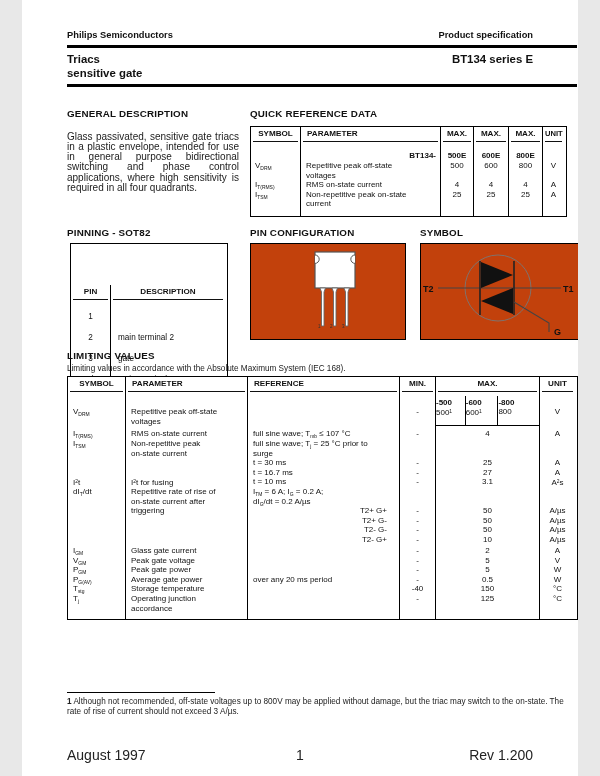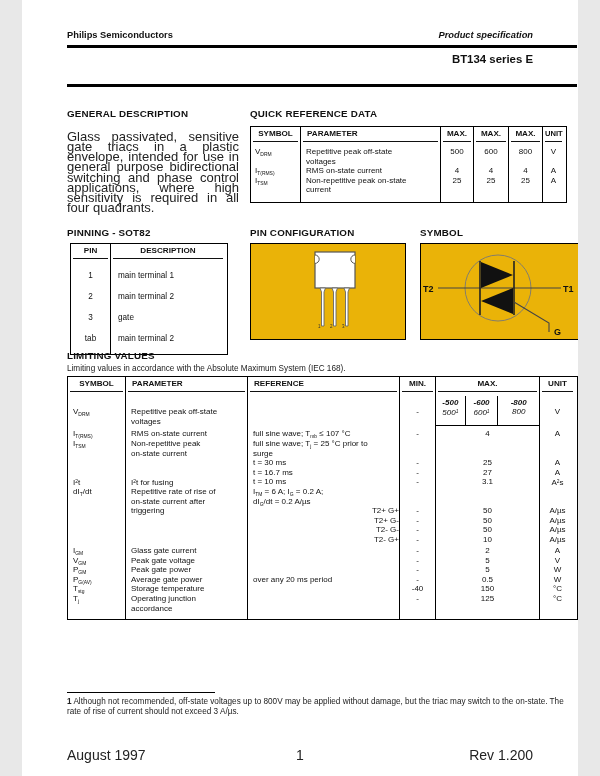--- a/index.html
+++ b/index.html
@@ -6,21 +6,21 @@
   .page{position:relative;width:556px;height:776px;background:#fff;margin:0 auto;
         font-family:"Liberation Sans", sans-serif;color:#111;overflow:hidden;}
   .abs{position:absolute;}
   .b{font-weight:bold;}
   sub{font-size:62%;vertical-align:-0.4em;letter-spacing:0;}
   sup{font-size:62%;vertical-align:0.5em;}
   .rule{position:absolute;left:45px;width:510px;height:3.2px;background:#000;}
   .hdr-small{font-size:9.3px;font-weight:bold;white-space:nowrap;}
   .hdr-title{font-size:11.4px;font-weight:bold;line-height:13.5px;white-space:nowrap;}
   .sec-head{position:absolute;font-size:9.8px;font-weight:bold;letter-spacing:.2px;white-space:nowrap;}
-  .para{position:absolute;font-size:13px;line-height:10.15px;text-align:justify;color:#222;}
+  .para{position:absolute;font-size:10px;line-height:10.15px;text-align:justify;color:#222;}
   .smalltext{font-size:8.2px;line-height:9.6px;color:#222;}
 
   
   .dtable{position:absolute;border:1.5px solid #000;background:#fff;box-sizing:border-box;}
   .trow{display:flex;align-items:stretch;}
   .cell{box-sizing:border-box;flex-shrink:0;white-space:nowrap;overflow:visible;}
   .vr{border-right:1px solid #000;}
   .ctr{text-align:center;}
   .hu{border-bottom:1.2px solid #111;margin:0 2px;padding:2px 0 2.5px 0;font-weight:bold;}
   .hu.pl{padding-left:4px;text-align:left;}
@@ -42,48 +42,52 @@
   .pin-pad{height:5px;}
 
   
   #lv-table{left:45px;top:376px;width:511px;}
   .c1{width:58px;} .c2{width:122px;} .c3{width:152px;} .c4{width:36px;} .c5{width:104px;} .c6{width:35px;}
   .lr{height:9.6px;font-size:8px;line-height:9.6px;}
   .lgap{height:13px;} .lgap .cell{padding-top:3.4px;}
   .lgap2{height:11px;} .lgap2 .cell{padding-top:1.4px;}
   .lpad{height:6px;}
   .lv-sym{padding-left:5px;} .lv-par{padding-left:5px;}
-  .lv-cond{padding-left:5px;} .lv-condR{text-align:right;}
+  .lv-cond{padding-left:5px;} .lv-condR{text-align:right;padding-right:12px;}
 
   
   .lv-vrow{height:30px;font-size:8px;line-height:9.6px;}
   .vtop{padding-top:11.2px;}
   .maxsplit{display:flex;border-bottom:1.2px solid #000;}
-  .msub{box-sizing:border-box;text-align:center;padding-top:1.6px;font-style:italic;}
+  .msub{box-sizing:border-box;text-align:left;padding-top:1.6px;}
   .ms1{width:30px;border-right:1px solid #000;}
   .ms2{width:33px;border-right:1px solid #000;}
   .ms3{width:41px;}
 
   
-  .figbox{position:absolute;border:1.4px solid #000;background:#eab308;}
+  .figbox{position:absolute;border:1.4px solid #000;background:#c2410c;}
 
   
   .fn-rule{position:absolute;left:45px;top:692px;width:148px;height:1.4px;background:#000;}
   #footnote{left:45px;top:697px;width:507px;}
   .pagefoot{position:absolute;font-size:14px;color:#222;white-space:nowrap;}
 </style>
 </head>
 <body>
 
 <div class="page">
 
   <div class="abs hdr-small" style="left:45px;top:30px;">Philips Semiconductors</div>
-  <div class="abs hdr-small" style="right:45px;top:30px;font-style:italic;">Product specification</div>
+  <div class="abs hdr-small" style="right:45px;top:30px;">Product specification</div>
   <div class="rule" style="top:45px;"></div>
 
+  <div class="abs hdr-title" style="left:45px;top:53px;">
+    <div>Triacs</div>
+    <div>sensitive gate</div>
+  </div>
   <div class="abs hdr-title" style="right:45px;top:53px;">BT134 series E</div>
   <div class="rule" style="top:84px;"></div>
 
   <div class="sec-head" style="left:45px;top:108px;">GENERAL DESCRIPTION</div>
   <div class="para" style="left:45px;top:132px;width:172px;">Glass passivated, sensitive gate triacs in a plastic envelope, intended for use in general purpose bidirectional switching and phase control applications, where high sensitivity is required in all four quadrants.</div>
 
   <div class="sec-head" style="left:228px;top:108px;">QUICK REFERENCE DATA</div>
   <div id="qr-table" class="dtable">
     <div class="trow headrow" style="height:20px;">
       <div class="cell qc1 vr ctr">
@@ -99,20 +103,28 @@
           <div class="hu">MAX.</div>
         </div>
       <div class="cell qc5 vr ctr">
           <div class="hu">MAX.</div>
         </div>
       <div class="cell qc6 ctr" style="font-size:7.6px;">
           <div class="hu">UNIT</div>
         </div>
     </div>
     <div id="qr-body">
+        <div class="trow qr-lr qr-gap">
+          <div class="cell qc1 vr qr-sym b"></div>
+          <div class="cell qc2 vr qr-parR b">BT134-</div>
+          <div class="cell qc3 vr ctr b">500E</div>
+          <div class="cell qc4 vr ctr b">600E</div>
+          <div class="cell qc5 vr ctr b">800E</div>
+          <div class="cell qc6 ctr b"></div>
+        </div>
         <div class="trow qr-lr">
           <div class="cell qc1 vr qr-sym">V<sub>DRM</sub></div>
           <div class="cell qc2 vr qr-par">Repetitive peak off-state</div>
           <div class="cell qc3 vr ctr">500</div>
           <div class="cell qc4 vr ctr">600</div>
           <div class="cell qc5 vr ctr">800</div>
           <div class="cell qc6 ctr">V</div>
         </div>
         <div class="trow qr-lr">
           <div class="cell qc1 vr qr-sym"></div>
@@ -152,32 +164,31 @@
           <div class="cell qc3 vr"></div>
           <div class="cell qc4 vr"></div>
           <div class="cell qc5 vr"></div>
           <div class="cell qc6"></div>
         </div>
       </div>
   </div>
 
   <div class="sec-head" style="left:45px;top:227px;">PINNING - SOT82</div>
   <div id="pin-table" class="dtable">
-    <div class="trow headrow" style="height:21px;">
+    <div class="trow headrow" style="height:21px;margin-top:41px;">
       <div class="cell pc1 vr ctr">
           <div class="hu">PIN</div>
         </div>
       <div class="cell pc2 ctr">
           <div class="hu">DESCRIPTION</div>
         </div>
     </div>
     <div id="pin-body">
         <div class="trow pin-lr">
           <div class="cell pc1 vr ctr">1</div>
-          <div class="cell pc2 pin-desc">main terminal 1</div>
         </div>
         <div class="trow pin-lr">
           <div class="cell pc1 vr ctr">2</div>
           <div class="cell pc2 pin-desc">main terminal 2</div>
         </div>
         <div class="trow pin-lr">
           <div class="cell pc1 vr ctr">3</div>
           <div class="cell pc2 pin-desc">gate</div>
         </div>
         <div class="trow pin-lr">

